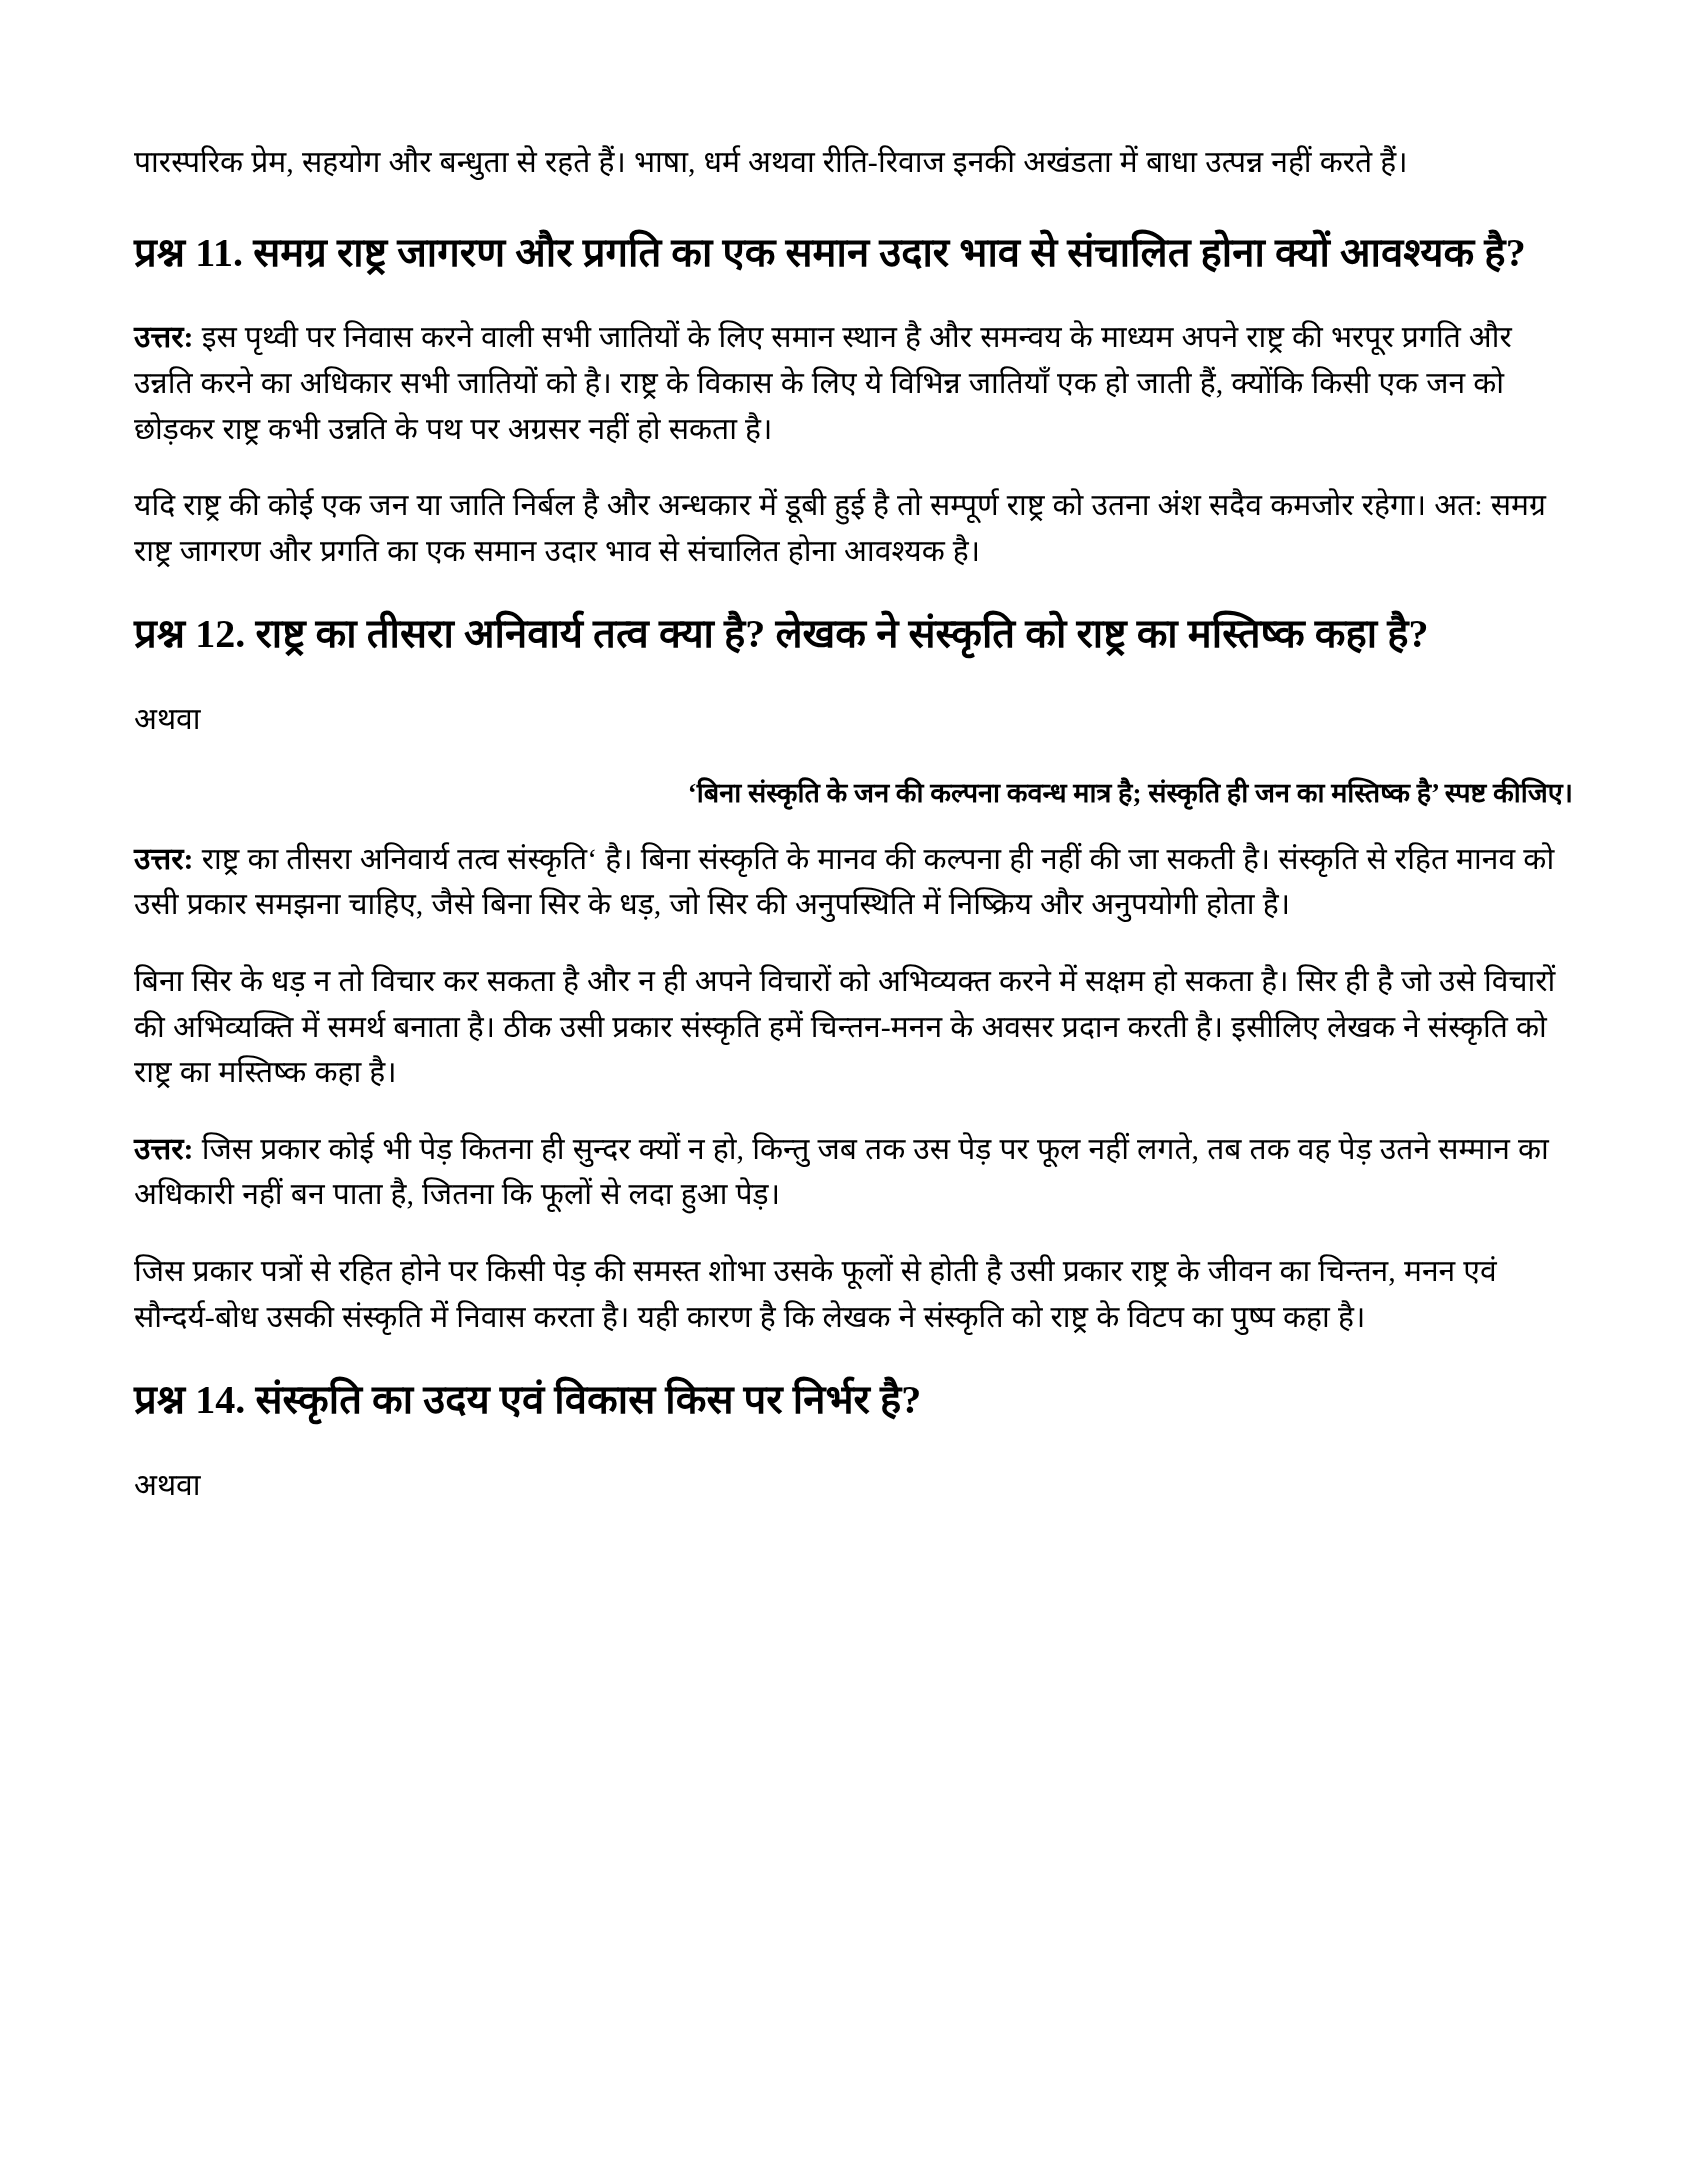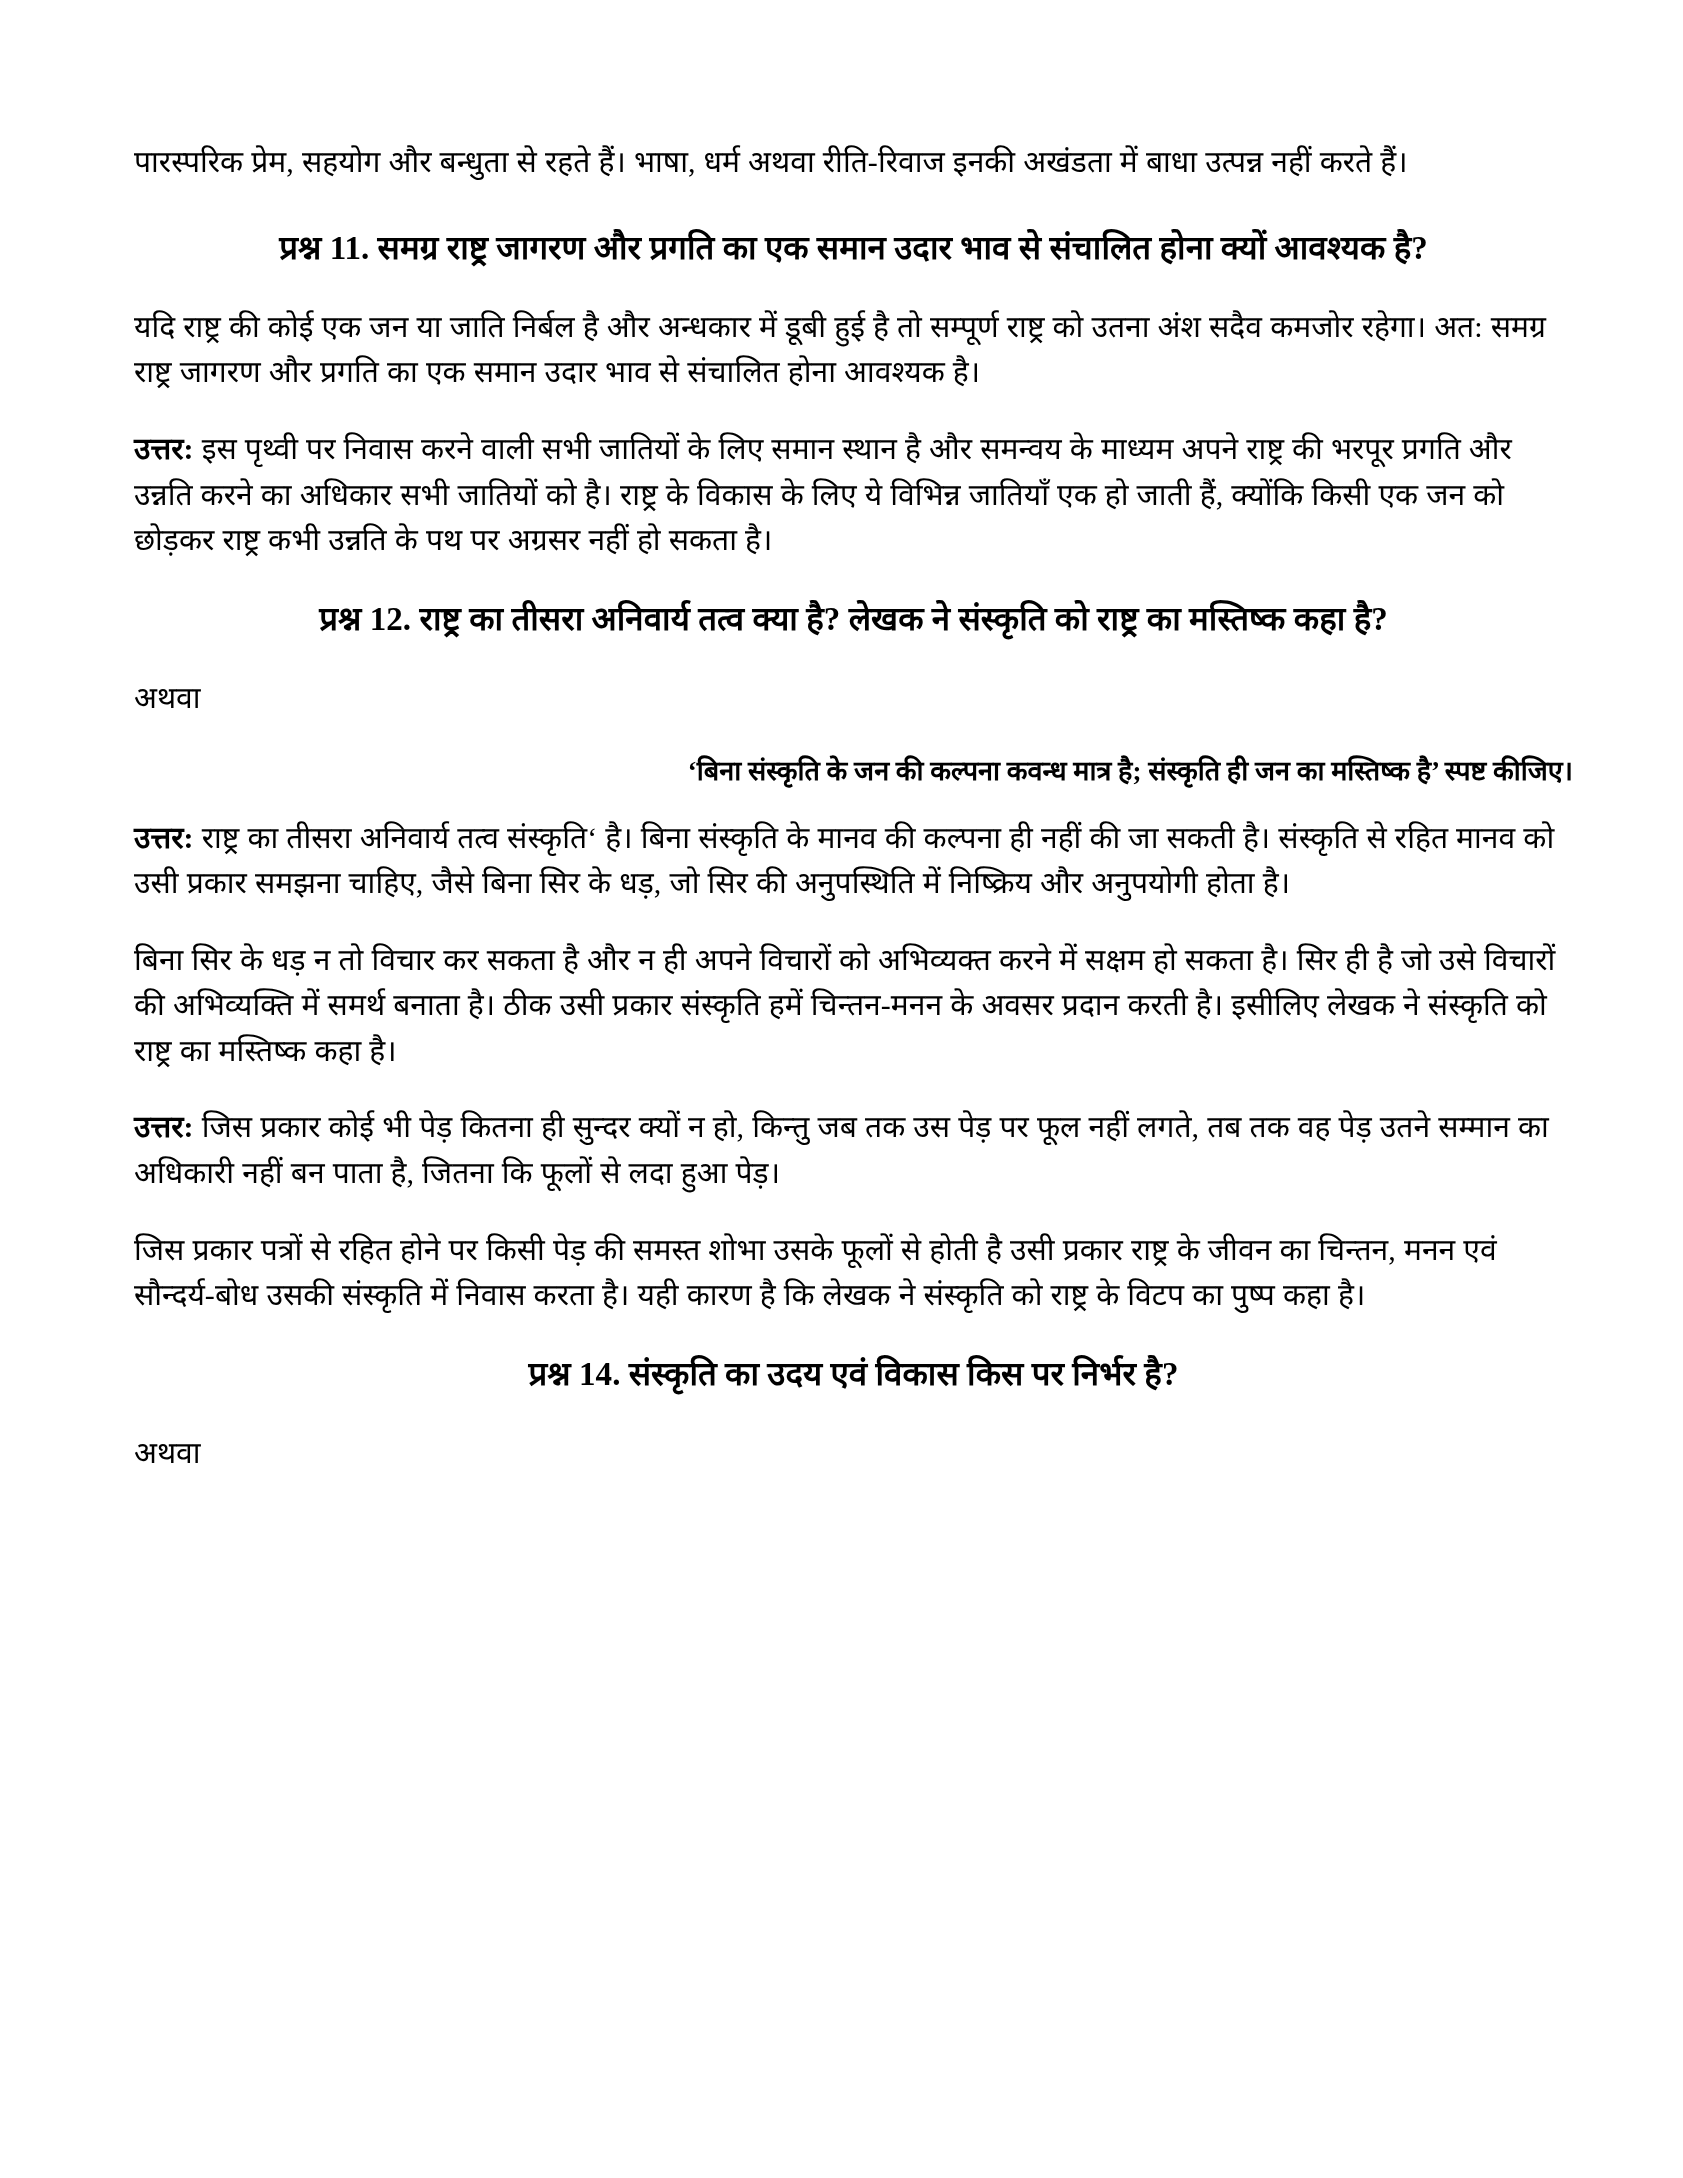--- a/index.html
+++ b/index.html
@@ -30,25 +30,25 @@
   .para {
     font-size: 30px;
     line-height: 1.52;
     margin: 0 0 31px 0;
     text-align: left;
     word-spacing: 0.5px;
     letter-spacing: 0.05px;
   }
   
   .qhead {
-    font-size: 33px;
+    font-size: 40px;
     line-height: 1.52;
     font-weight: bold;
     margin: 0 0 31px 0;
-    text-align: center;
+    text-align: left;
     letter-spacing: 0.05px;
   }
   
   .athwa {
     font-size: 30px;
     line-height: 1.52;
     margin: 0 0 31px 0;
     font-weight: normal;
   }
   
@@ -71,23 +71,23 @@
 </head>
 <body>
 
 <div class="page">
   <div class="content">
 
     <p class="para block-gap-lg">पारस्परिक प्रेम, सहयोग और बन्धुता से रहते हैं। भाषा, धर्म अथवा रीति-रिवाज इनकी अखंडता में बाधा उत्पन्न नहीं करते हैं।</p>
 
     <h2 class="qhead">प्रश्न 11. समग्र राष्ट्र जागरण और प्रगति का एक समान उदार भाव से संचालित होना क्यों आवश्यक है?</h2>
 
+    <p class="para"><span class="ans-label">उत्तर:</span><span> इस पृथ्वी पर निवास करने वाली सभी जातियों के लिए समान स्थान है और समन्वय के माध्यम अपने राष्ट्र की भरपूर प्रगति और उन्नति करने का अधिकार सभी जातियों को है। राष्ट्र के विकास के लिए ये विभिन्न जातियाँ एक हो जाती हैं, क्योंकि किसी एक जन को छोड़कर राष्ट्र कभी उन्नति के पथ पर अग्रसर नहीं हो सकता है।</span></p>
+
     <p class="para">यदि राष्ट्र की कोई एक जन या जाति निर्बल है और अन्धकार में डूबी हुई है तो सम्पूर्ण राष्ट्र को उतना अंश सदैव कमजोर रहेगा। अत: समग्र राष्ट्र जागरण और प्रगति का एक समान उदार भाव से संचालित होना आवश्यक है।</p>
-
-    <p class="para"><span class="ans-label">उत्तर:</span><span> इस पृथ्वी पर निवास करने वाली सभी जातियों के लिए समान स्थान है और समन्वय के माध्यम अपने राष्ट्र की भरपूर प्रगति और उन्नति करने का अधिकार सभी जातियों को है। राष्ट्र के विकास के लिए ये विभिन्न जातियाँ एक हो जाती हैं, क्योंकि किसी एक जन को छोड़कर राष्ट्र कभी उन्नति के पथ पर अग्रसर नहीं हो सकता है।</span></p>
 
     <h2 class="qhead block-gap-top">प्रश्न 12. राष्ट्र का तीसरा अनिवार्य तत्व क्या है? लेखक ने संस्कृति को राष्ट्र का मस्तिष्क कहा है?</h2>
 
     <p class="athwa">अथवा</p>
 
     <p class="quoted-q">‘बिना संस्कृति के जन की कल्पना कवन्ध मात्र है; संस्कृति ही जन का मस्तिष्क है’ स्पष्ट कीजिए।</p>
 
     <p class="para"><span class="ans-label">उत्तर:</span><span> राष्ट्र का तीसरा अनिवार्य तत्व संस्कृति‘ है। बिना संस्कृति के मानव की कल्पना ही नहीं की जा सकती है। संस्कृति से रहित मानव को उसी प्रकार समझना चाहिए, जैसे बिना सिर के धड़, जो सिर की अनुपस्थिति में निष्क्रिय और अनुपयोगी होता है।</span></p>
 
     <p class="para">बिना सिर के धड़ न तो विचार कर सकता है और न ही अपने विचारों को अभिव्यक्त करने में सक्षम हो सकता है। सिर ही है जो उसे विचारों की अभिव्यक्ति में समर्थ बनाता है। ठीक उसी प्रकार संस्कृति हमें चिन्तन-मनन के अवसर प्रदान करती है। इसीलिए लेखक ने संस्कृति को राष्ट्र का मस्तिष्क कहा है।</p>

